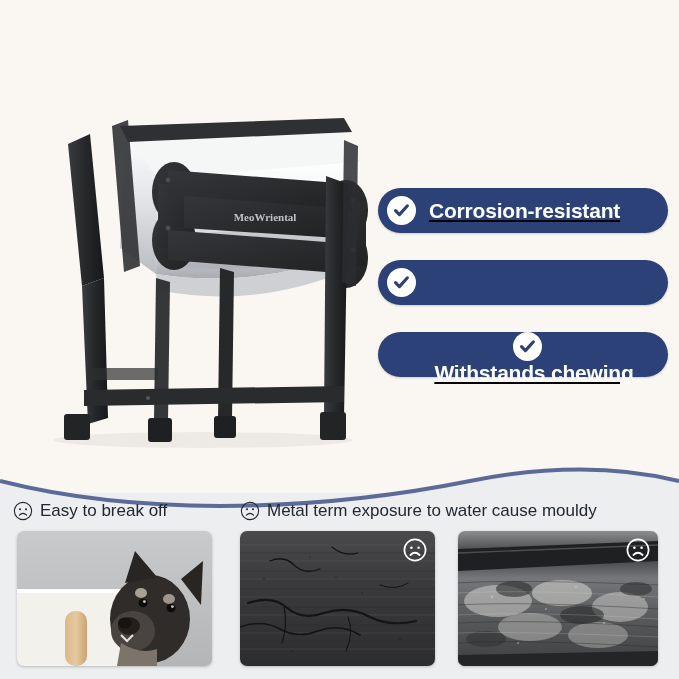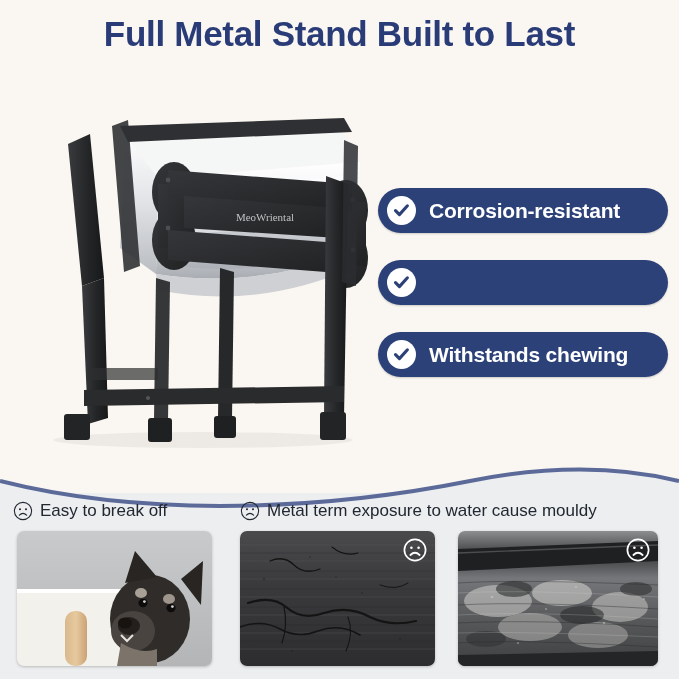--- a/index.html
+++ b/index.html
@@ -47,20 +47,21 @@
     letter-spacing: -0.2px;
   }
 
   
   .product {
     position: absolute;
     left: 8px;
     top: 118px;
     width: 372px;
     height: 332px;
+    font-weight: bold;
   }
   .prod-svg { display: block; width: 100%; height: 100%; }
 
   
   .pill-stack {
     position: absolute;
     left: 378px;
     top: 188px;
     width: 290px;
   }
@@ -68,22 +69,23 @@
     position: relative;
     height: 45px;
     border-radius: 23px;
     background: #2b4178;
     display: flex;
     align-items: center;
     margin-bottom: 27px;
     box-shadow: 0 1px 2px rgba(0,0,0,0.18);
     padding-left: 9px;
     box-sizing: border-box;
-  }
-  .pill:last-child { margin-bottom: 0; }
+    text-decoration: underline;
+  }
+  .pill:last-child { margin-bottom: 0; flex-direction: column; }
   .pill-check {
     flex: 0 0 auto;
     width: 29px;
     height: 29px;
     border-radius: 50%;
     background: #ffffff;
     display: flex;
     align-items: center;
     justify-content: center;
   }
@@ -163,21 +165,20 @@
     top: 7px;
   }
 </style>
 </head>
 <body>
 
 <div id="page">
 
   <div class="top-section">
 
-    <div class="headline">Full Metal Stand Built to Last</div>
 
     <div class="product">
       <svg class="prod-svg" viewBox="0 0 372 332" xmlns="http://www.w3.org/2000/svg">
         <defs>
           <linearGradient id="steelSide" x1="0" y1="0" x2="0" y2="1">
             <stop offset="0%" stop-color="#fdfdfd"></stop>
             <stop offset="45%" stop-color="#e3e5e8"></stop>
             <stop offset="100%" stop-color="#b9bcc1"></stop>
           </linearGradient>
           <linearGradient id="steelFront" x1="0" y1="0" x2="0" y2="1">

